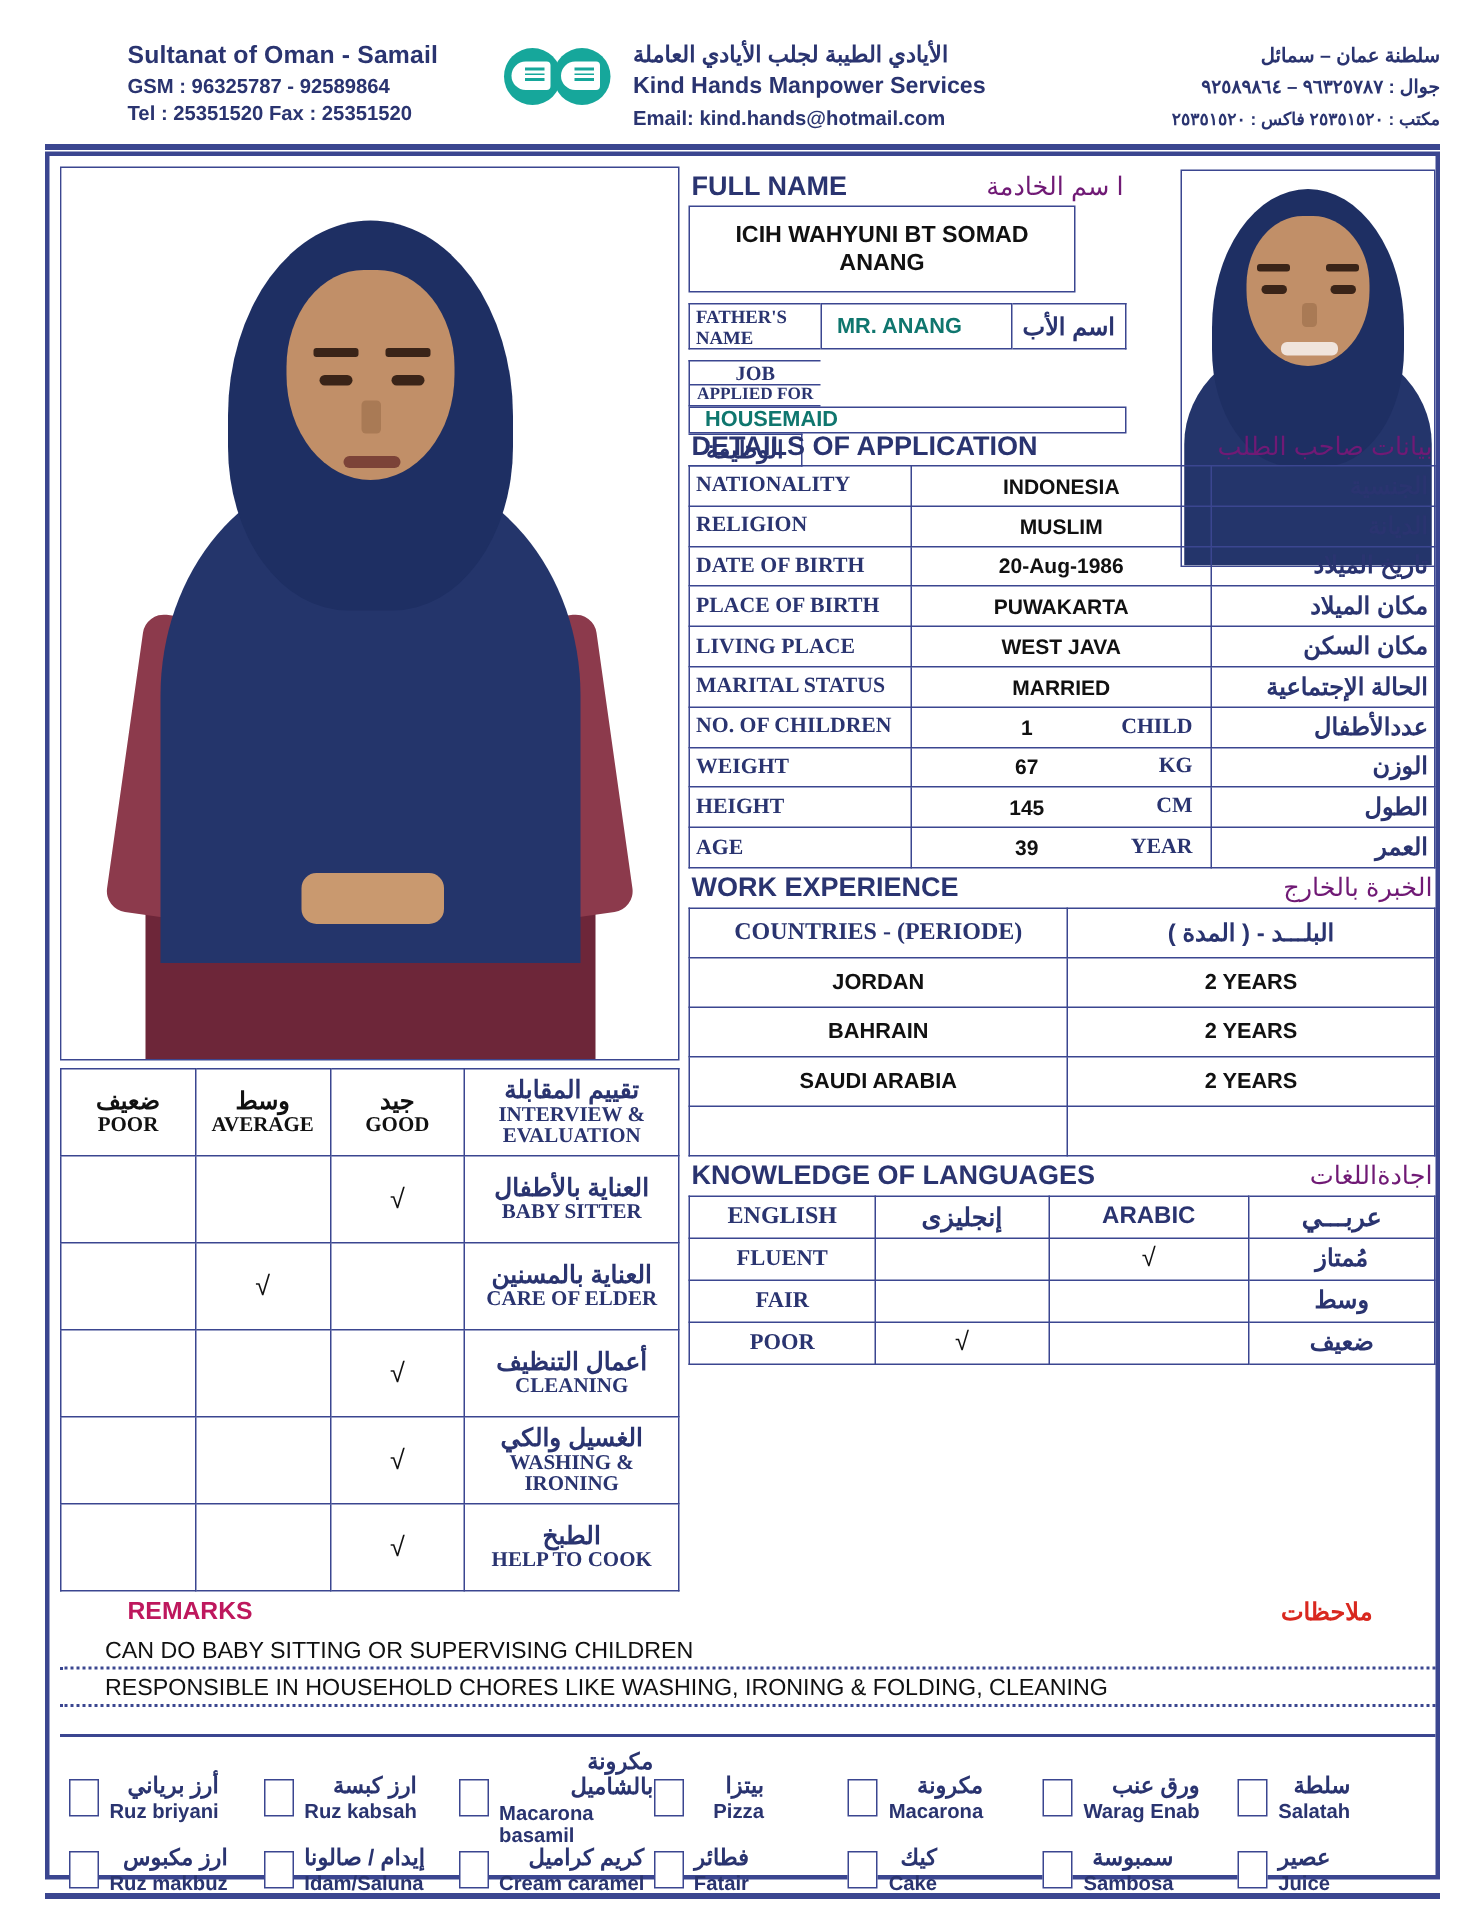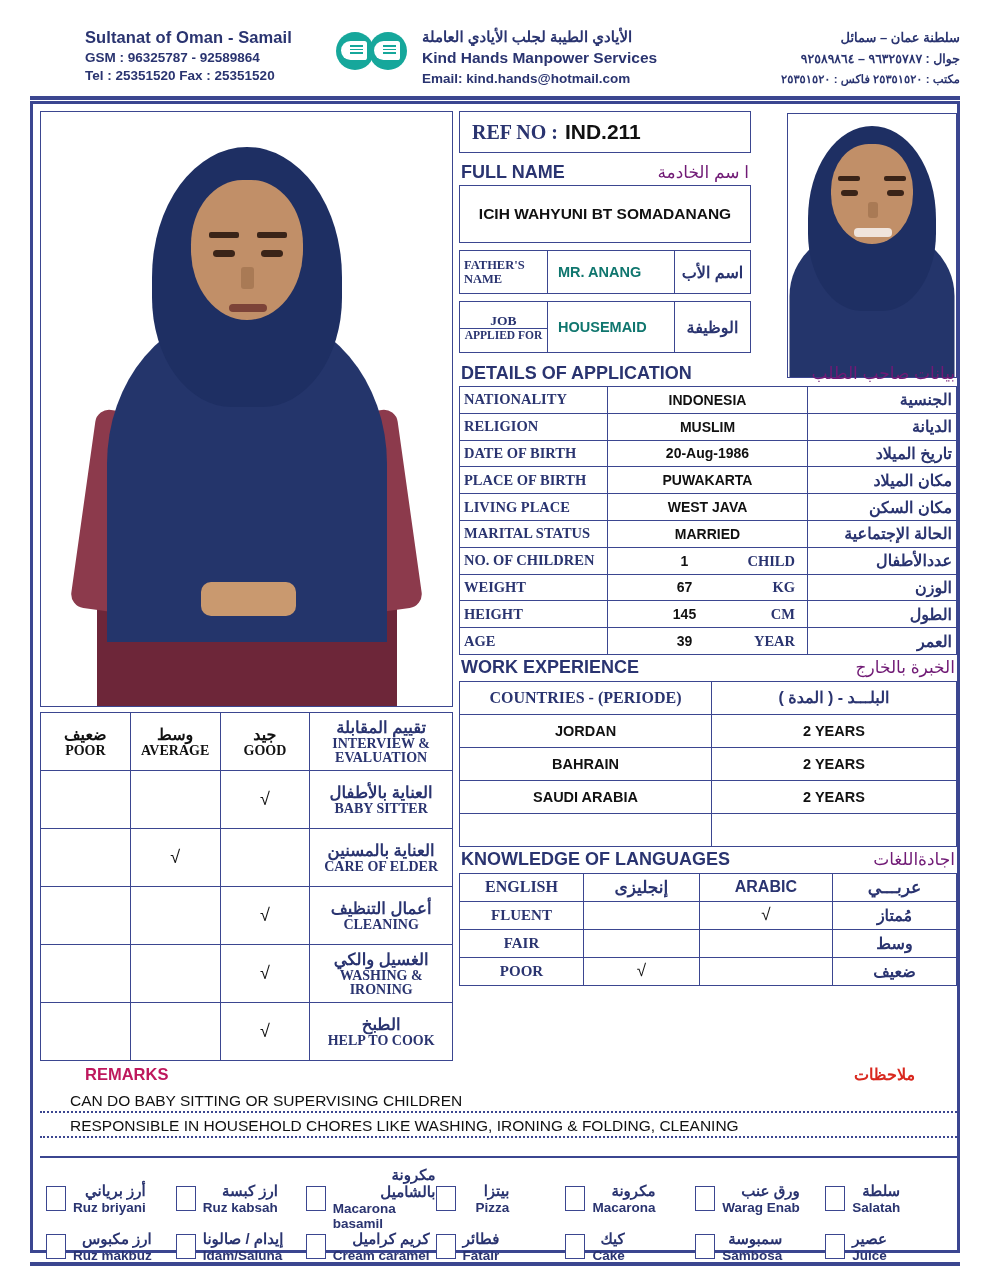--- a/index.html
+++ b/index.html
@@ -142,22 +142,22 @@
 
   .sect-title {
     display: flex; justify-content: space-between; align-items: center;
     padding: 0 2px; height: 26px;
   }
   .sect-title .en { color: #2a3470; font-weight: bold; font-size: 18px; }
   .sect-title .ar { color: #701a75; font-weight: normal; font-size: 17px; direction: rtl; }
   .sect-title.narrow { width: 292px; }
 
   .fullname-box {
-    width: 292px; height: 58px; margin-bottom: 7px;
-    display: flex; flex-direction: row; align-items: center; justify-content: center;
+    width: 258px; height: 58px; margin-bottom: 7px;
+    display: flex; flex-direction: column; align-items: center; justify-content: center;
     font-size: 15.5px; font-weight: bold; color: #111; line-height: 1.25;
   }
 
   .kv-row { display: flex; width: 292px; margin-bottom: 7px; }
   .kv-row .k {
     width: 88px; border: 1.5px solid #3b4690; border-right: none;
     color: #2a3470; font-weight: bold; font-size: 12.5px;
     font-family: "Liberation Serif", serif;
     display: flex; flex-direction: column; justify-content: center;
     padding-left: 4px; line-height: 1.12;
@@ -165,22 +165,22 @@
   .kv-row .v {
     flex: 1; border: 1.5px solid #3b4690;
     display: flex; align-items: center; padding-left: 10px;
     font-size: 14.5px; font-weight: bold; color: #0f766e;
   }
   .kv-row .a {
     width: 76px; border: 1.5px solid #3b4690; border-left: none;
     display: flex; align-items: center; justify-content: center;
     color: #2a3470; font-weight: bold; font-size: 16px; direction: rtl;
   }
-  .kv-row.father { height: 44px; }
-  .kv-row.job { height: 52px; }
+  .kv-row.father { height: 31px; }
+  .kv-row.job { height: 37px; flex-direction: column; }
 
   
   .dtable { width: 498px; border-collapse: collapse; }
   .dtable td {
     border: 1.5px solid #3b4690;
     height: 26.8px; padding: 0 4px;
   }
   .dtable td.lbl {
     width: 148px; color: #2a3470; font-weight: bold;
     font-size: 14.5px; font-family: "Liberation Serif", serif;
@@ -382,24 +382,20 @@
           <div class="pt-brow" style="left:96px;top:62px;width:22px;height:5px;"></div>
           <div class="pt-eye" style="left:53px;top:76px;width:17px;height:6px;border-radius:4px;"></div>
           <div class="pt-eye" style="left:99px;top:76px;width:17px;height:6px;border-radius:4px;"></div>
           <div class="pt-nose" style="left:80px;top:88px;width:10px;height:16px;"></div>
           <div class="pt-mouth" style="left:66px;top:114px;width:38px;height:9px;background:#f0e4dc;"></div>
         </div>
       </div>
 
       <div class="info-col">
 
-        <div class="bx refno">
-          <span class="lab">REF NO :</span>
-          <span class="val">IND.211</span>
-        </div>
 
         <div class="sect-title narrow">
           <span class="en">FULL NAME</span>
           <span class="ar">ا سم الخادمة</span>
         </div>
         <div class="bx fullname-box">
           <span>ICIH WAHYUNI BT SOMAD</span>
           <span>ANANG</span>
         </div>
 

